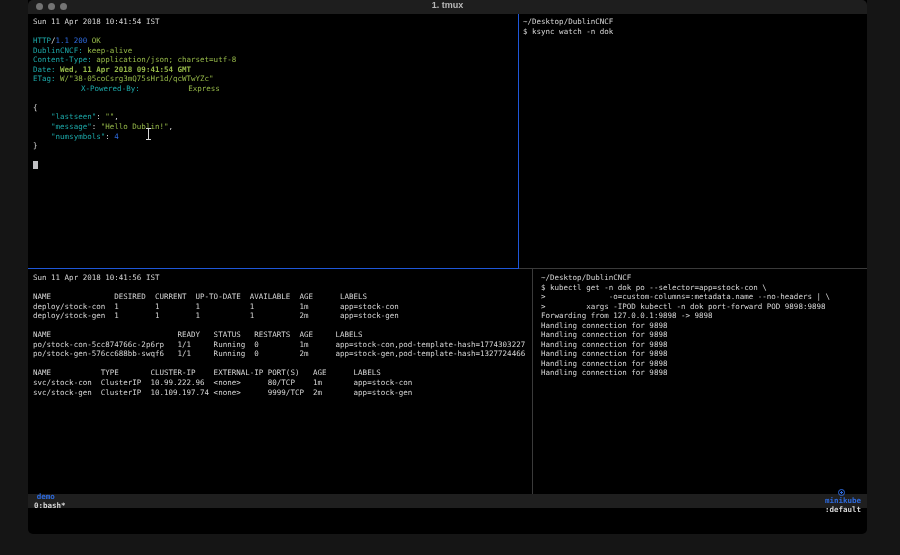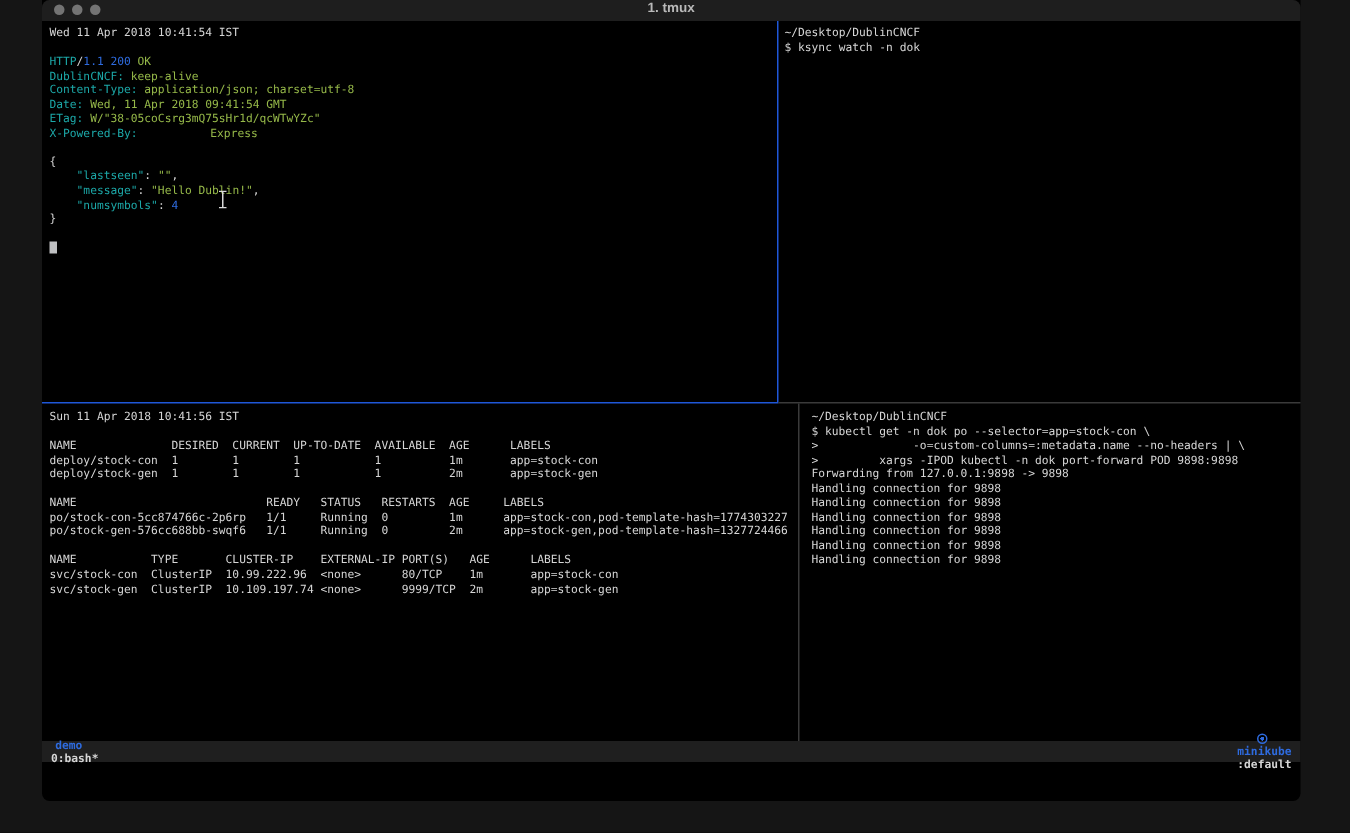--- a/index.html
+++ b/index.html
@@ -39,28 +39,28 @@
     <div class="titlebar">
       <div class="lights">
         <span class="light"></span>
         <span class="light"></span>
         <span class="light"></span>
       </div>
       <div class="title">1. tmux</div>
     </div>
 
     <div class="pane" id="pane-tl">
-        <div class="tline">Wed 11 Apr 2018 10:41:54 IST</div>
+        <div class="tline">Sun 11 Apr 2018 10:41:54 IST</div>
         <div class="tline"></div>
         <div class="tline"><span style="color: rgb(28, 168, 168);">HTTP</span><span style="color: rgb(214, 214, 214);">/</span><span style="color: rgb(46, 107, 223);">1.1 200</span><span style="color: rgb(214, 214, 214);"> </span><span style="color: rgb(150, 185, 73);">OK</span></div>
         <div class="tline"><span style="color: rgb(28, 168, 168);">DublinCNCF:</span><span style="color: rgb(150, 185, 73);"> keep-alive</span></div>
         <div class="tline"><span style="color: rgb(28, 168, 168);">Content-Type:</span><span style="color: rgb(150, 185, 73);"> application/json; charset=utf-8</span></div>
-        <div class="tline"><span style="color: rgb(28, 168, 168);">Date:</span><span style="color: rgb(150, 185, 73);"> Wed, 11 Apr 2018 09:41:54 GMT</span></div>
+        <div class="tline"><span style="color: rgb(28, 168, 168);">Date:</span><span style="color: rgb(150, 185, 73); font-weight: bold;"> Wed, 11 Apr 2018 09:41:54 GMT</span></div>
         <div class="tline"><span style="color: rgb(28, 168, 168);">ETag:</span><span style="color: rgb(150, 185, 73);"> W/"38-05coCsrg3mQ75sHr1d/qcWTwYZc"</span></div>
-        <div class="tline"><span style="color: rgb(28, 168, 168);">X-Powered-By:</span><span style="color: rgb(150, 185, 73); margin-left: 44px;"> Express</span></div>
+        <div class="tline"><span style="color: rgb(28, 168, 168); margin-left: 48px;">X-Powered-By:</span><span style="color: rgb(150, 185, 73); margin-left: 44px;"> Express</span></div>
         <div class="tline"></div>
         <div class="tline">{</div>
         <div class="tline"><span style="color: rgb(214, 214, 214);">    </span><span style="color: rgb(28, 168, 168);">"lastseen"</span><span style="color: rgb(214, 214, 214);">: </span><span style="color: rgb(150, 185, 73);">""</span><span style="color: rgb(214, 214, 214);">,</span></div>
         <div class="tline"><span style="color: rgb(214, 214, 214);">    </span><span style="color: rgb(28, 168, 168);">"message"</span><span style="color: rgb(214, 214, 214);">: </span><span style="color: rgb(150, 185, 73);">"Hello Dublin!"</span><span style="color: rgb(214, 214, 214);">,</span></div>
         <div class="tline"><span style="color: rgb(214, 214, 214);">    </span><span style="color: rgb(28, 168, 168);">"numsymbols"</span><span style="color: rgb(214, 214, 214);">: </span><span style="color: rgb(46, 107, 223);">4</span></div>
         <div class="tline">}</div>
         <div class="tline"></div>
         <div class="tline"><span class="block-cursor"></span></div>
       </div>
     <div class="pane" id="pane-tr">

